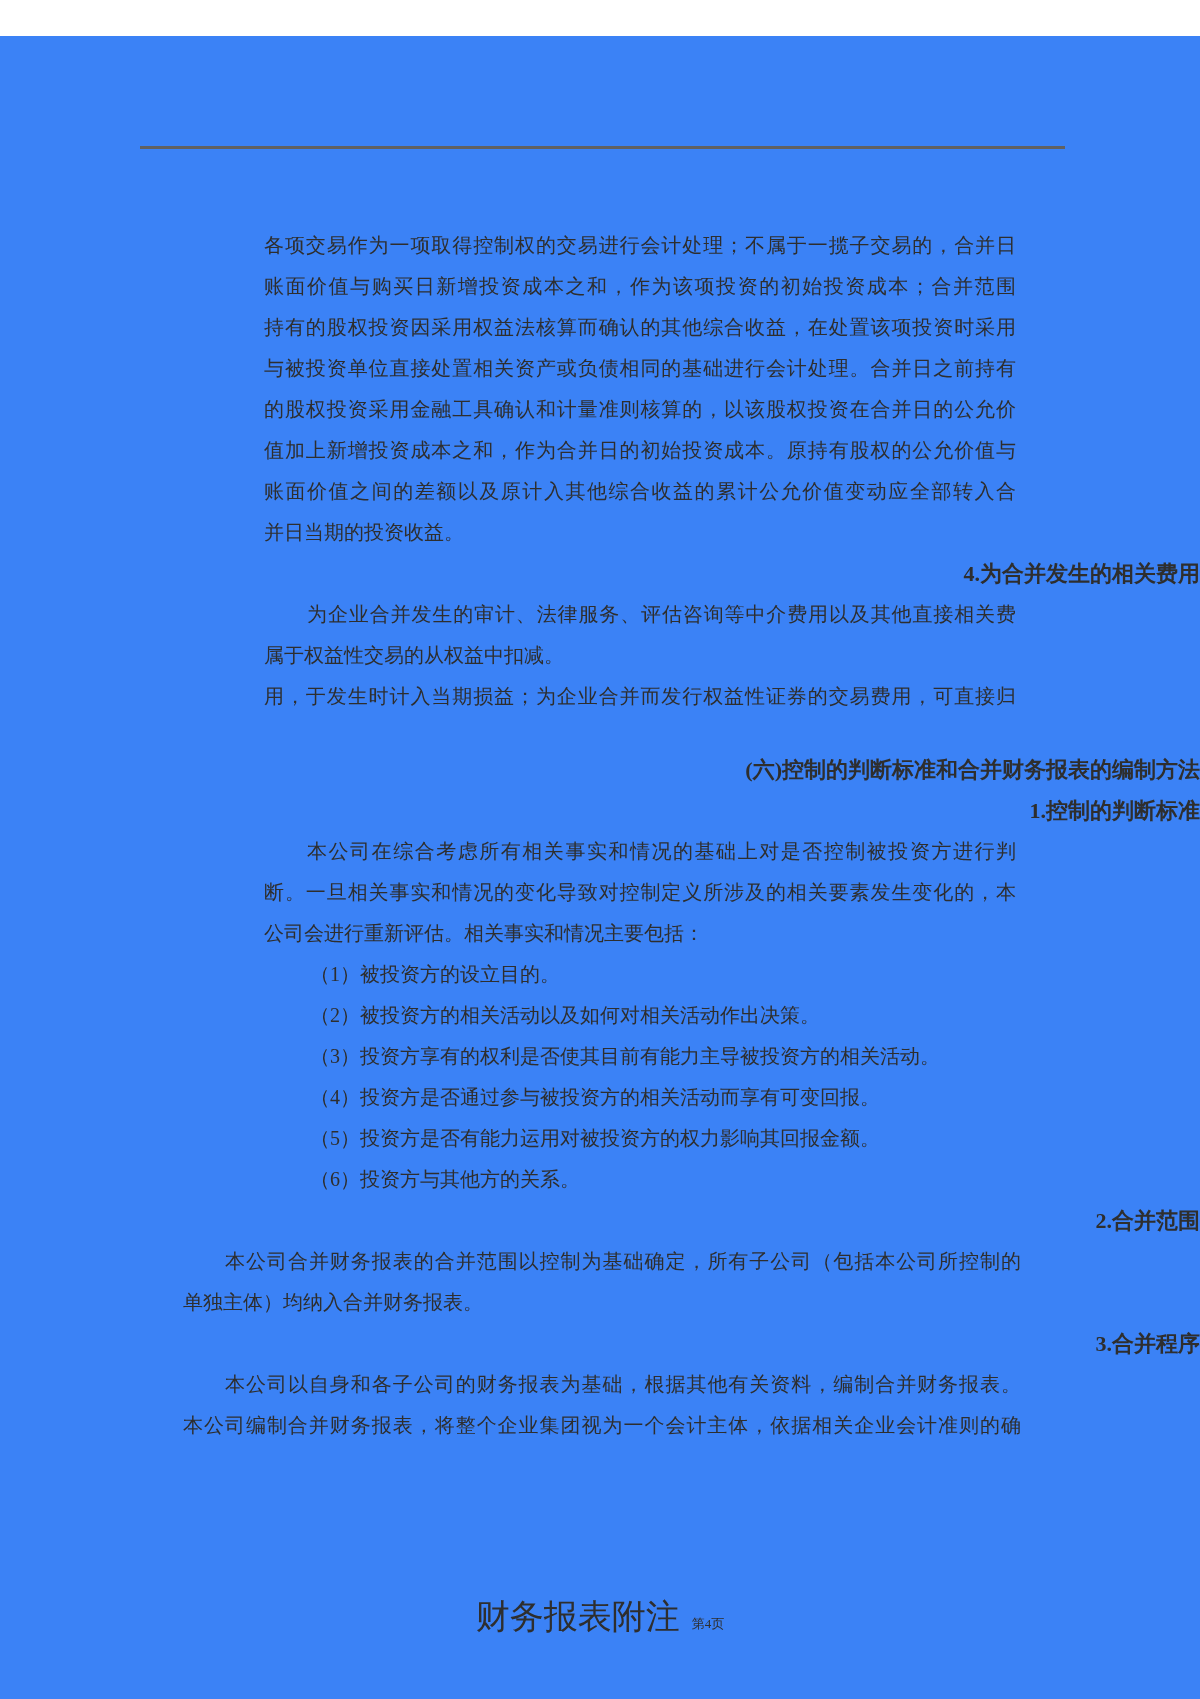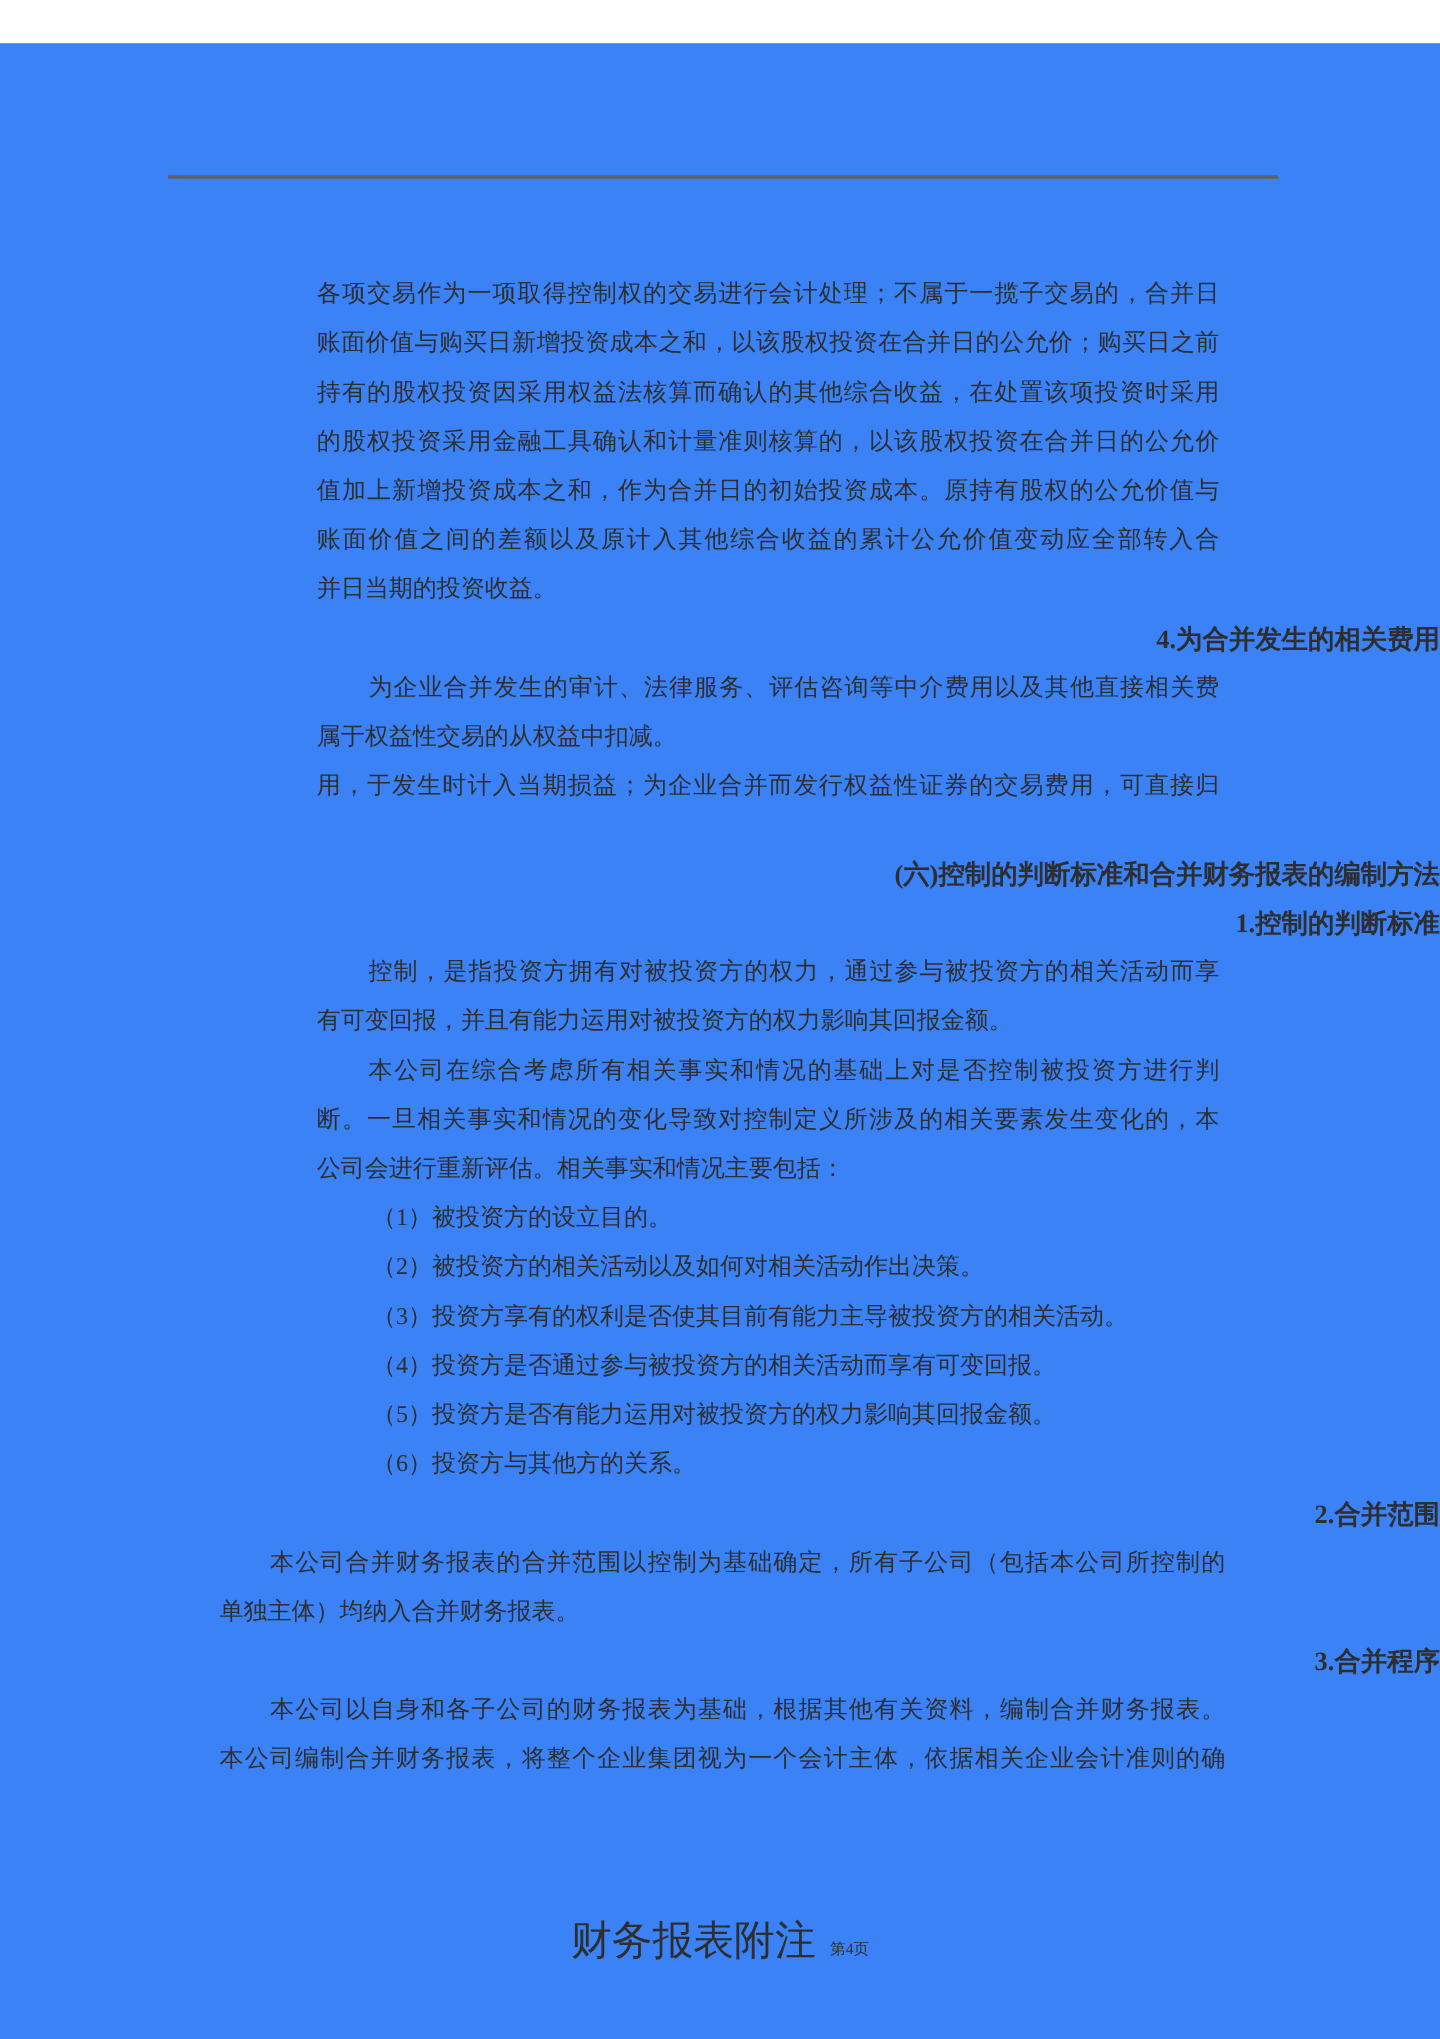--- a/index.html
+++ b/index.html
@@ -62,39 +62,36 @@
   .footer-page { font-size: 13px; margin-left: 12px; }
 </style>
 </head>
 <body>
 
 <div class="page">
   <div class="rule"></div>
   <div class="flow">
       <div class="para regionA">
         <div class="ln fill">各项交易作为一项取得控制权的交易进行会计处理；不属于一揽子交易的，合并日</div>
-        <div class="ln fill">账面价值与购买日新增投资成本之和，以该股权投资在合并日的公允价；购买日之前</div>
+        <div class="ln fill">账面价值与购买日新增投资成本之和，作为该项投资的初始投资成本；合并范围</div>
         <div class="ln fill">持有的股权投资因采用权益法核算而确认的其他综合收益，在处置该项投资时采用</div>
+        <div class="ln fill">与被投资单位直接处置相关资产或负债相同的基础进行会计处理。合并日之前持有</div>
         <div class="ln fill">的股权投资采用金融工具确认和计量准则核算的，以该股权投资在合并日的公允价</div>
         <div class="ln fill">值加上新增投资成本之和，作为合并日的初始投资成本。原持有股权的公允价值与</div>
         <div class="ln fill">账面价值之间的差额以及原计入其他综合收益的累计公允价值变动应全部转入合</div>
         <div class="ln">并日当期的投资收益。</div>
       </div>
       <div class="hrow"><span class="hnum">4.</span><span class="hlabel">为合并发生的相关费用</span></div>
       <div class="para regionA">
         <div class="ln indent fill">为企业合并发生的审计、法律服务、评估咨询等中介费用以及其他直接相关费</div>
         <div class="ln">属于权益性交易的从权益中扣减。</div>
         <div class="ln fill">用，于发生时计入当期损益；为企业合并而发行权益性证券的交易费用，可直接归</div>
       </div>
       <div class="hrow gap"><span class="hnum wide">(六)</span><span class="hlabel">控制的判断标准和合并财务报表的编制方法</span></div>
       <div class="hrow"><span class="hnum">1.</span><span class="hlabel">控制的判断标准</span></div>
-      <div class="para regionA">
-        <div class="ln indent fill">控制，是指投资方拥有对被投资方的权力，通过参与被投资方的相关活动而享</div>
-        <div class="ln">有可变回报，并且有能力运用对被投资方的权力影响其回报金额。</div>
-      </div>
       <div class="para regionA">
         <div class="ln indent fill">本公司在综合考虑所有相关事实和情况的基础上对是否控制被投资方进行判</div>
         <div class="ln fill">断。一旦相关事实和情况的变化导致对控制定义所涉及的相关要素发生变化的，本</div>
         <div class="ln">公司会进行重新评估。相关事实和情况主要包括：</div>
       </div>
       <div class="clist">
         <div class="clist-item">（1）被投资方的设立目的。</div>
         <div class="clist-item">（2）被投资方的相关活动以及如何对相关活动作出决策。</div>
         <div class="clist-item">（3）投资方享有的权利是否使其目前有能力主导被投资方的相关活动。</div>
         <div class="clist-item">（4）投资方是否通过参与被投资方的相关活动而享有可变回报。</div>

